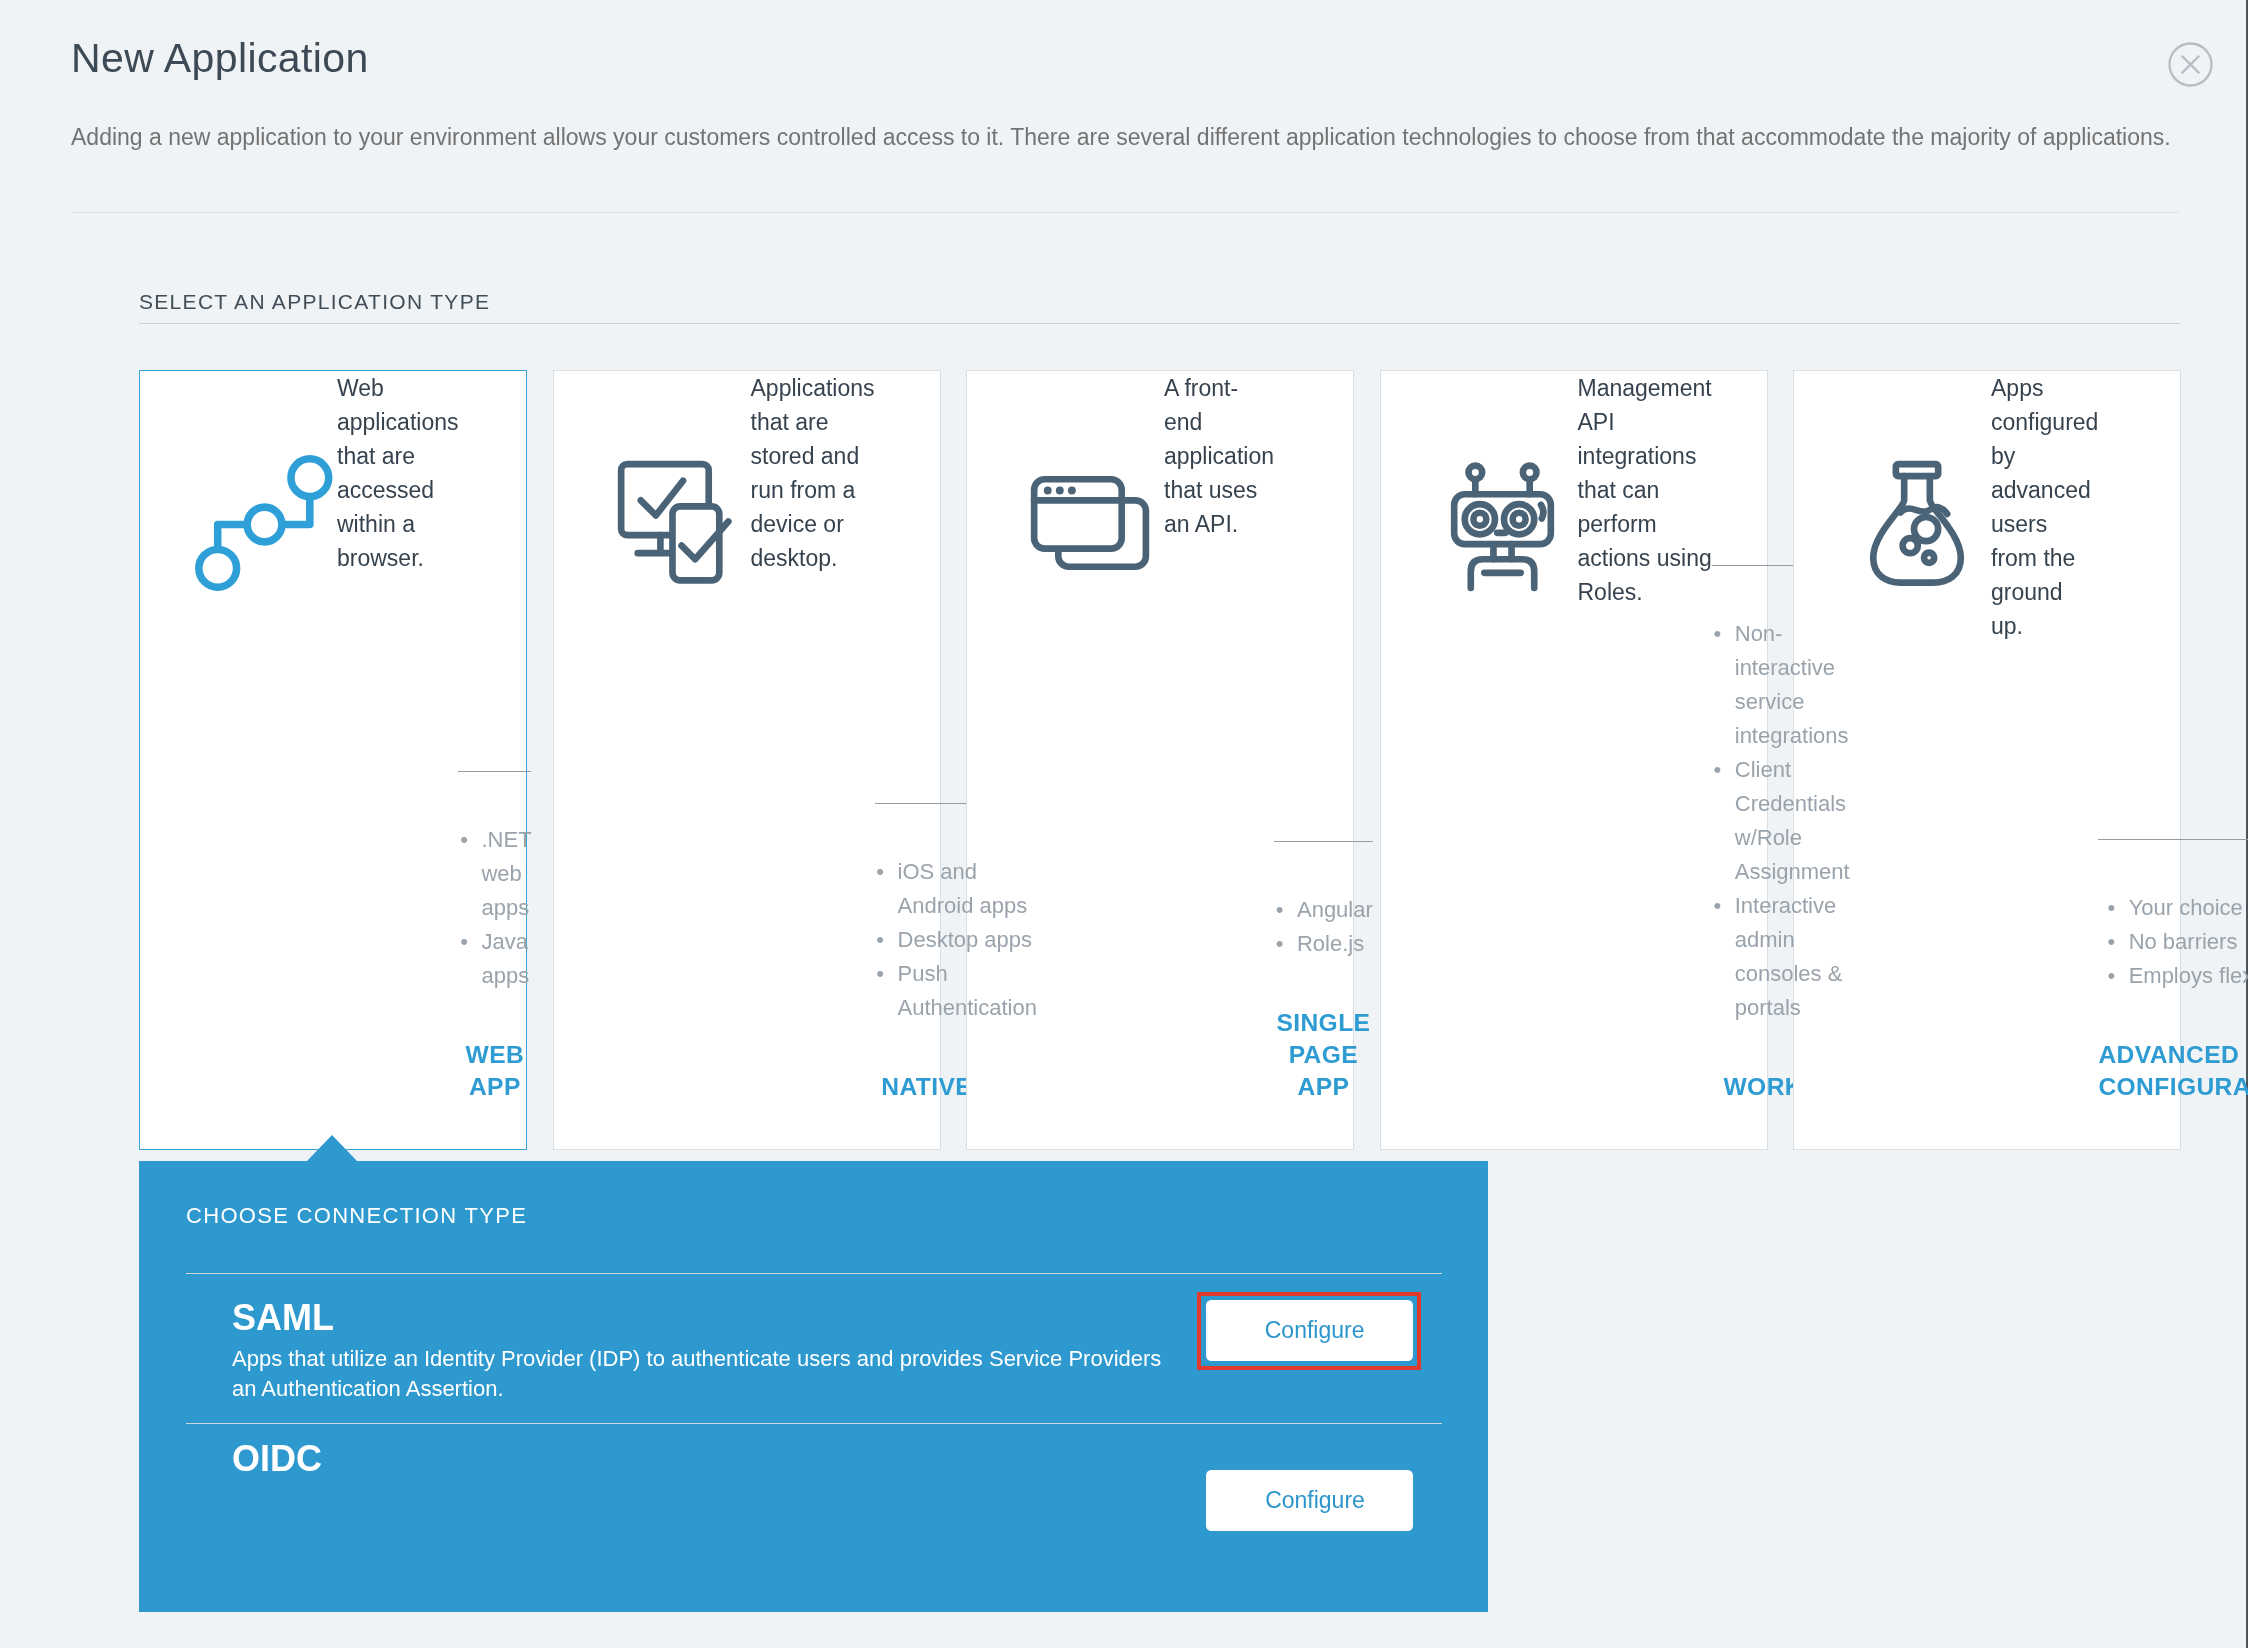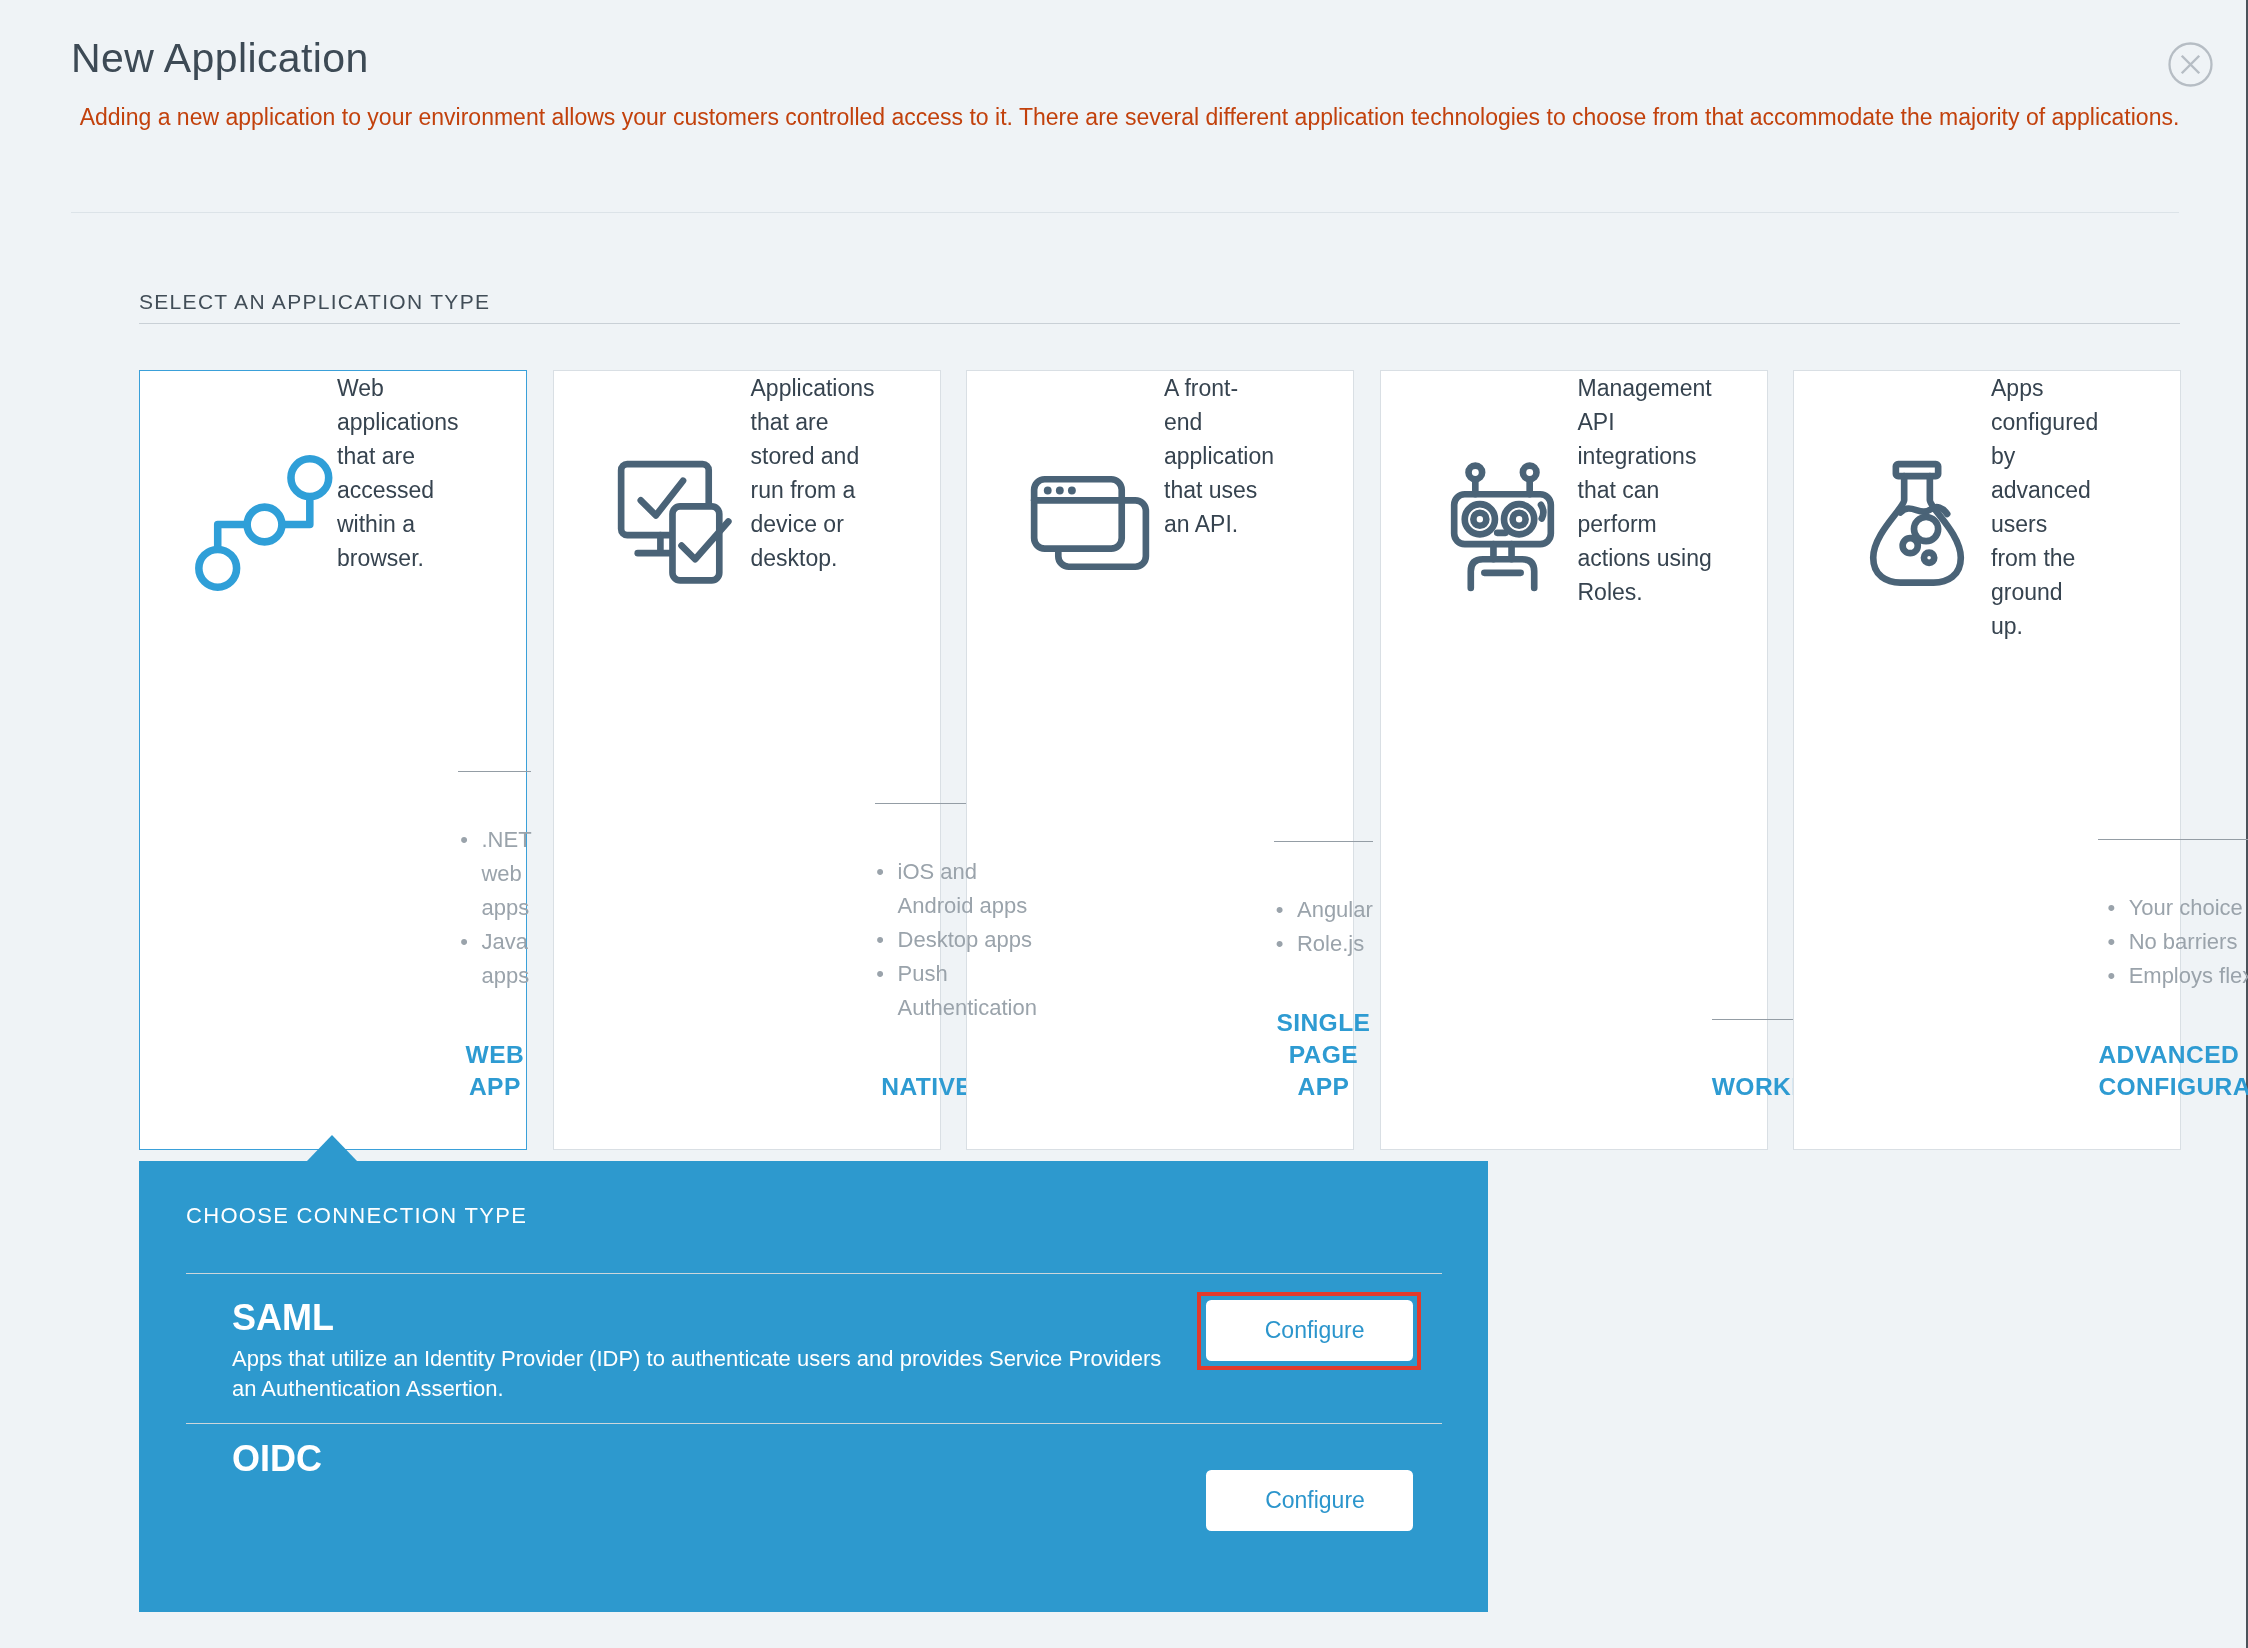--- a/index.html
+++ b/index.html
@@ -10,22 +10,22 @@
   }
   .window-edge { position:absolute; right:0; top:0; width:3.5px; height:100%; background:#4a525a; }
 
   .page-title {
     position:absolute; left:71px; top:35px;
     font-size:41px; font-weight:300; color:#3d4a55; letter-spacing:0.4px;
   }
   .close-btn { position:absolute; left:2166px; top:40px; width:49px; height:49px; cursor:pointer; }
 
   .page-desc {
-    position:absolute; left:71px; top:102px; width:2117px;
-    font-size:23px; line-height:30px; color:#c2410c;text-align:center;
+    position:absolute; left:71px; top:122px; width:2117px;
+    font-size:23px; line-height:30px; color:#737373;
   }
   .divider-1 { position:absolute; left:71px; top:212px; width:2108px; border-top:1.8px solid #dce3e8; }
 
   .section-label {
     position:absolute; left:139px; top:290px;
     font-size:21px; color:#414d57; letter-spacing:1.3px;
   }
   .section-label-line { position:absolute; left:139px; top:323px; width:2041px; border-top:1.8px solid #c9d0d6; }
 
   .cards { position:absolute; left:139px; top:370px; width:2042px; height:780px; display:flex; gap:25.5px; }
@@ -201,20 +201,25 @@
             <line class="stroke" x1="44" y1="63" x2="44" y2="73"></line>
             <line class="stroke" x1="56" y1="63" x2="56" y2="73"></line>
             <path class="stroke" d="M29,92 L29,81 q0,-8 8,-8 L63,73 q8,0 8,8 L71,92"></path>
             <line class="stroke" x1="38" y1="82" x2="62" y2="82"></line>
           </svg>
         </span>
       </div>
       <p class="card-desc">Management API integrations that can perform actions using Roles.</p>
       <div class="card-bottom">
         <hr class="card-divider">
+        <ul class="card-bullets">
+          <li>Non-interactive service integrations</li>
+          <li>Client Credentials w/Role Assignment</li>
+          <li>Interactive admin consoles &amp; portals</li>
+        </ul>
         <div class="card-label">WORKER</div>
       </div>
     </div>
 
     <div class="card">
       <div class="icon-wrap">
         <span>
           <svg viewBox="0 0 100 100">
             <rect class="stroke" x="37" y="10" width="28" height="8" rx="1.5"></rect>
             <path class="stroke" d="M42.5,18 L42.5,34 C42.5,39 22,56 22,72 C22,84 31,88.5 40,88.5 L62,88.5 C71,88.5 80,84 80,72 C80,56 59.5,39 59.5,34 L59.5,18"></path>

